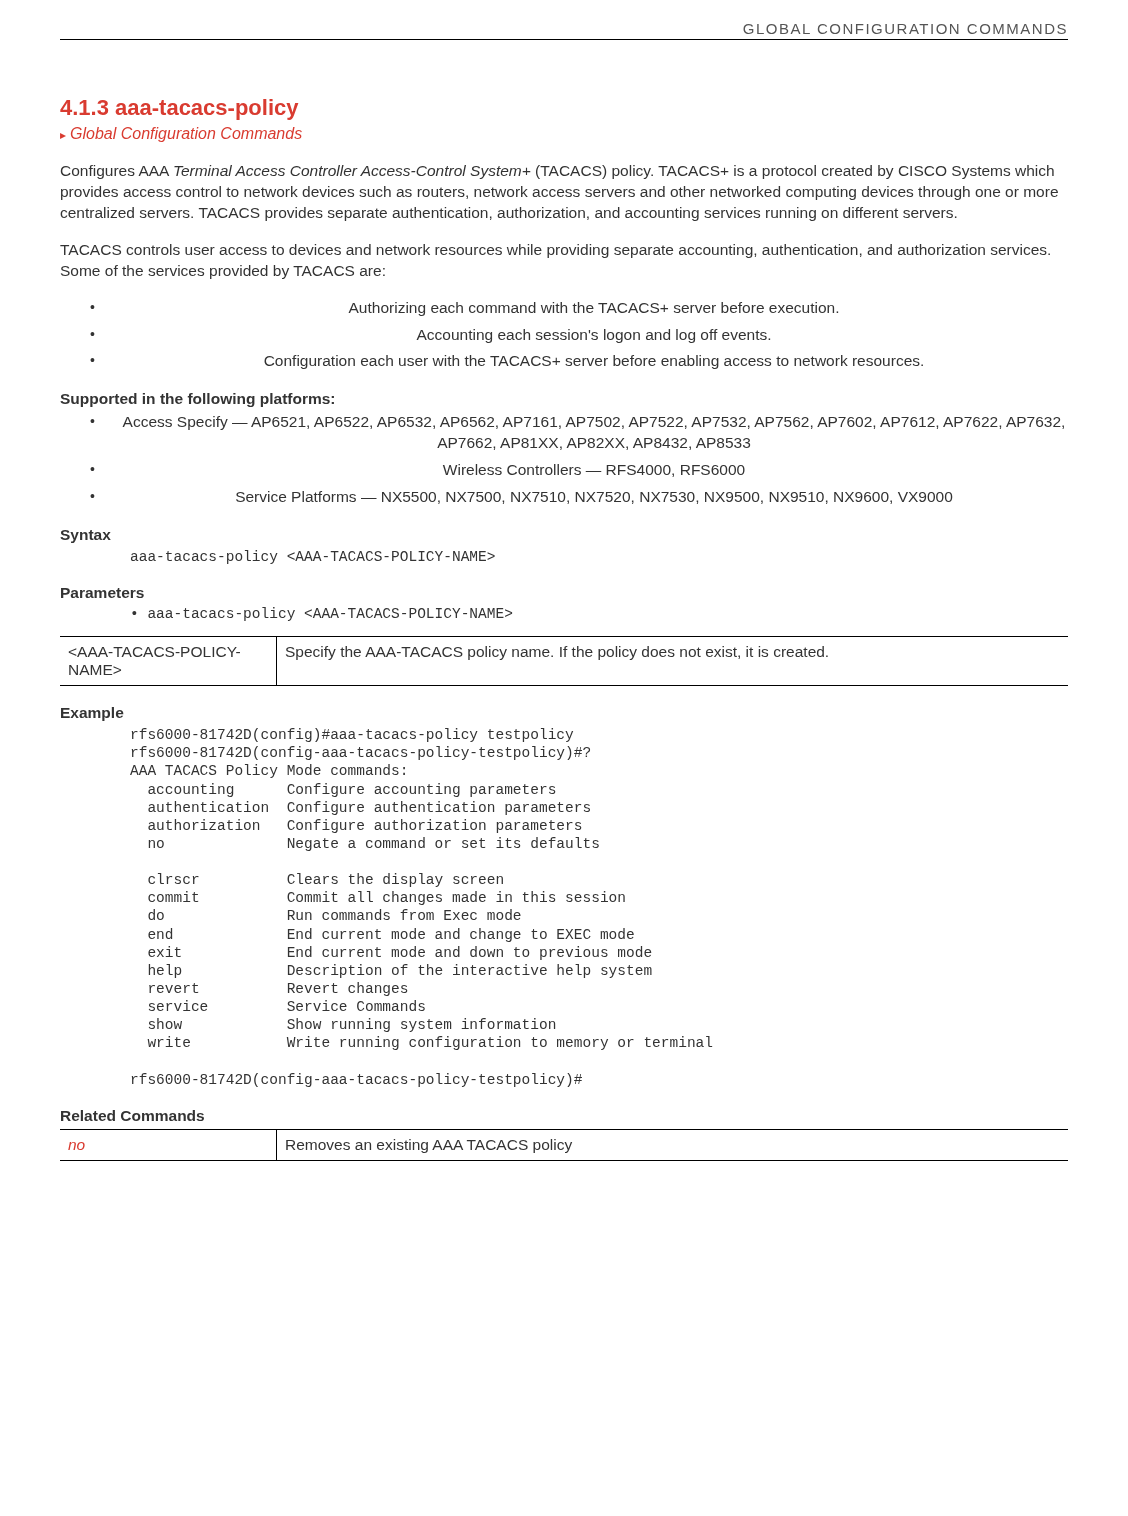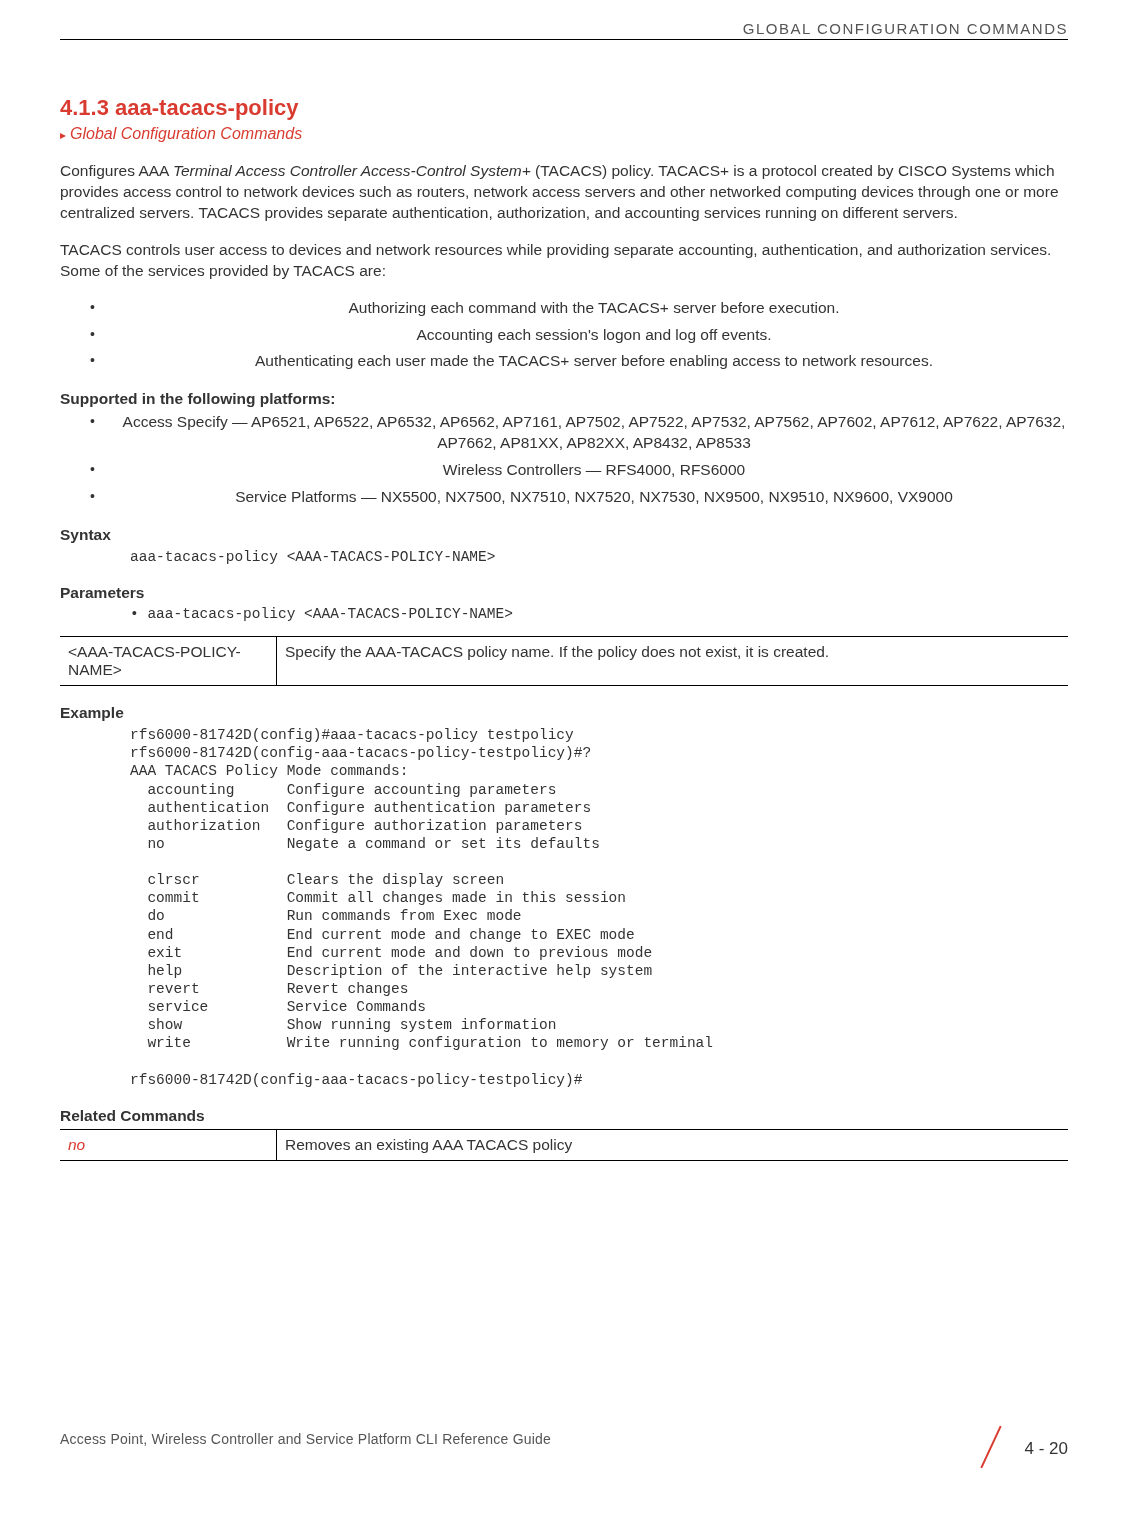--- a/index.html
+++ b/index.html
@@ -169,21 +169,21 @@
 
   <div class="para">
     <span>Configures AAA </span><em>Terminal Access Controller Access-Control System+</em><span> (TACACS) policy. TACACS+ is a protocol created by CISCO Systems which provides access control to network devices such as routers, network access servers and other networked computing devices through one or more centralized servers. TACACS provides separate authentication, authorization, and accounting services running on different servers.</span>
   </div>
 
   <div class="para">TACACS controls user access to devices and network resources while providing separate accounting, authentication, and authorization services. Some of the services provided by TACACS are:</div>
 
   <ul class="bullets">
     <li>Authorizing each command with the TACACS+ server before execution.</li>
     <li>Accounting each session's logon and log off events.</li>
-    <li>Authenticating each user made the TACACS+ server before enabling access to network resources.</li>
+    <li>Configuration each user with the TACACS+ server before enabling access to network resources.</li>
   </ul>
 
   <div class="subhead">Supported in the following platforms:</div>
   <ul class="bullets">
     <li>Access Specify — AP6521, AP6522, AP6532, AP6562, AP7161, AP7502, AP7522, AP7532, AP7562, AP7602, AP7612, AP7622, AP7632, AP7662, AP81XX, AP82XX, AP8432, AP8533</li>
     <li>Wireless Controllers — RFS4000, RFS6000</li>
     <li>Service Platforms — NX5500, NX7500, NX7510, NX7520, NX7530, NX9500, NX9510, NX9600, VX9000</li>
   </ul>
 
   <div class="subhead">Syntax</div>
@@ -226,20 +226,13 @@
   <div class="subhead">Related Commands</div>
   <table class="related-table">
     <tbody>
         <tr>
       <td>no</td>
       <td>Removes an existing AAA TACACS policy</td>
     </tr>
   </tbody>
     </table>
 
-  <div class="footer">
-    <span class="footer-right">
-      <span class="footer-slash"></span>
-      <span>4 - 20</span>
-    </span>
-    <span class="footer-left">Access Point, Wireless Controller and Service Platform CLI Reference Guide</span>
-  </div>
 </div>
 
 </body></html>

